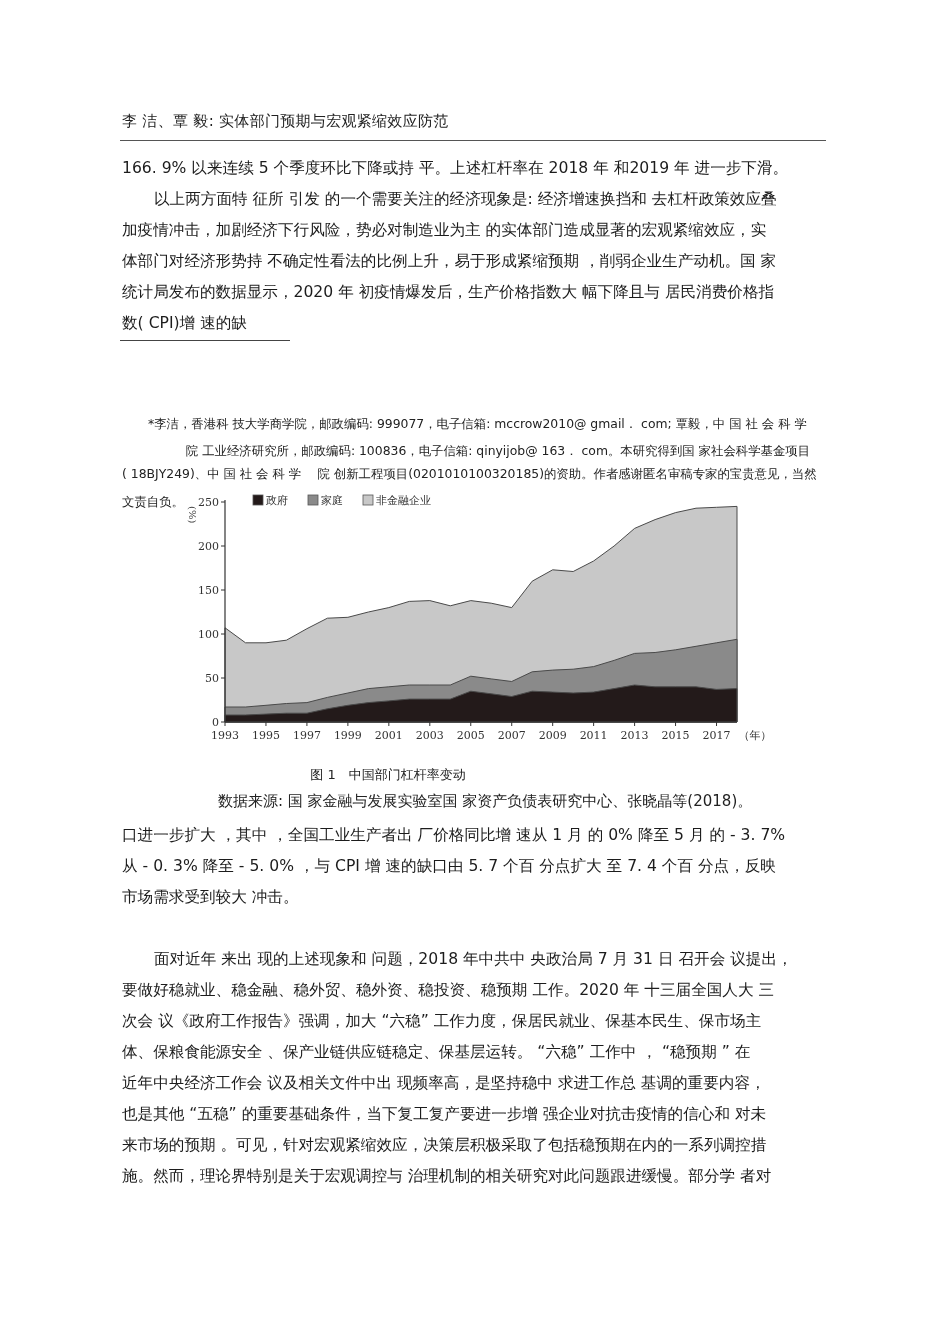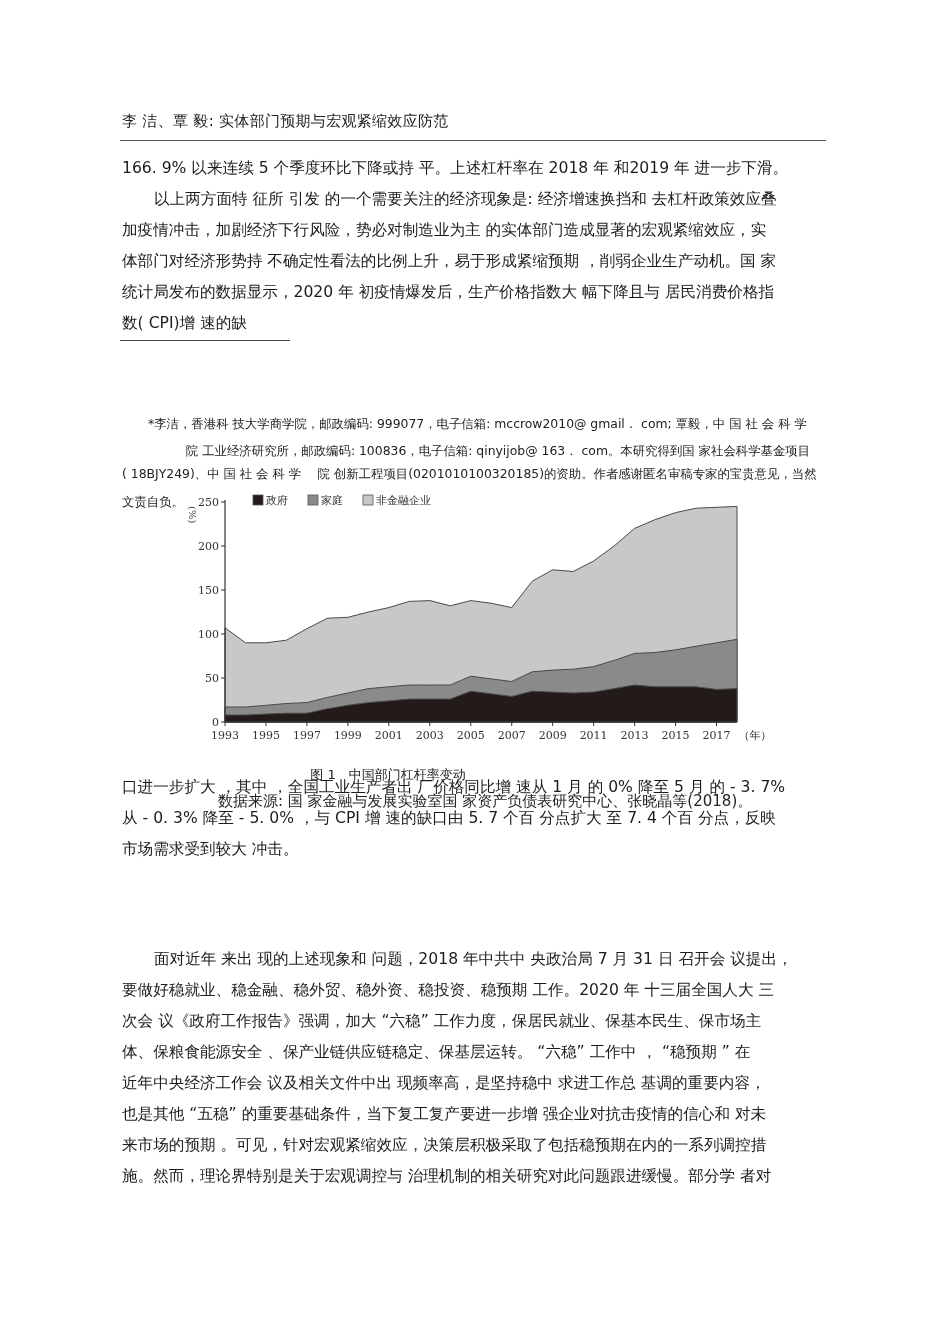--- a/index.html
+++ b/index.html
@@ -12,21 +12,21 @@
   .fn-rule { position: absolute; left: 120px; top: 340px; width: 170px; border-top: 1px solid #444; }
   .footnote { position: absolute; left: 122px; width: 712px; font-size: 12.4px; line-height: 27.5px; color: #222; margin-top: 32px; }
   .fn1 { top: 378px; padding-left: 26px; width: 690px; }
   .fn2 { top: 405px; padding-left: 36px; width: 680px; text-align: center; }
   .fn3 { top: 428px; left: 122px; }
   .chart-wrap { position: absolute; left: 175px; top: 488px; width: 600px; height: 262px; }
   .chart-wrap svg { display: block; }
   .caption { position: absolute; left: 0; width: 776px; top: 766px; text-align: center; font-size: 13px; color: #222; }
   .source { position: absolute; left: 218px; top: 792px; font-size: 15px; color: #222; }
   .p1 { top: 153px; }
-  .p2 { top: 772px; }
+  .p2 { top: 820px; }
   .p3 { top: 944px; }
 </style>
 </head>
 <body>
 
 <div class="running-head">李 洁、覃 毅: 实体部门预期与宏观紧缩效应防范</div>
 <div class="head-rule"></div>
 
 <div class="para p1">
   <div>166. 9% 以来连续 5 个季度环比下降或持 平。上述杠杆率在 2018 年 和2019 年 进一步下滑。</div>

